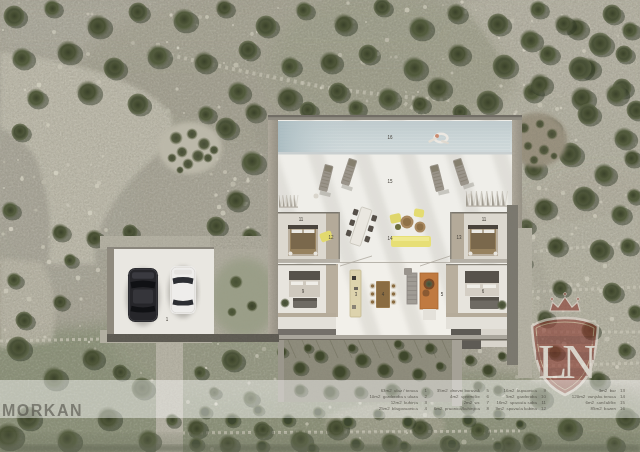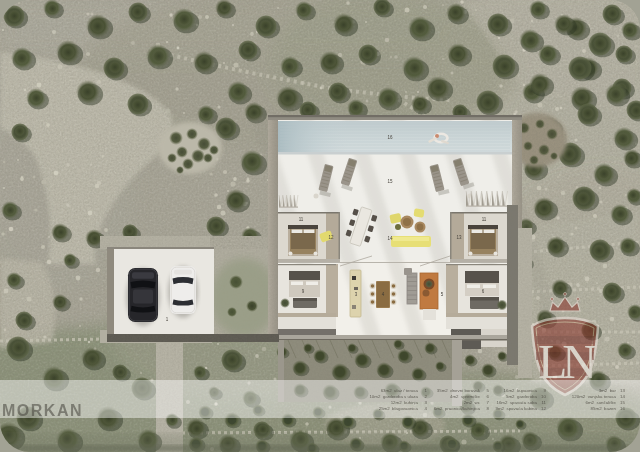--- a/index.html
+++ b/index.html
@@ -1,15 +1,15 @@
 <!DOCTYPE html>
 <html><head><meta charset="utf-8">
 <style>
 html,body{margin:0;padding:0;background:#a2a294;}
-#stage{position:relative;width:640px;height:452px;overflow:hidden;font-family:"Liberation Sans",sans-serif;border-radius:30px;}
+#stage{position:relative;width:640px;height:452px;overflow:hidden;font-family:"Liberation Sans",sans-serif;}
 </style></head><body>
 
 <div id="stage">
 <svg width="640" height="452" viewBox="0 0 640 452">
 <defs>
 <radialGradient id="tg0">
           <stop offset="0%" stop-color="#3e462c"></stop>
           <stop offset="65%" stop-color="#4a5238"></stop>
           <stop offset="90%" stop-color="#5a6244" stop-opacity=".75"></stop>
           <stop offset="100%" stop-color="#656a50" stop-opacity="0"></stop>

